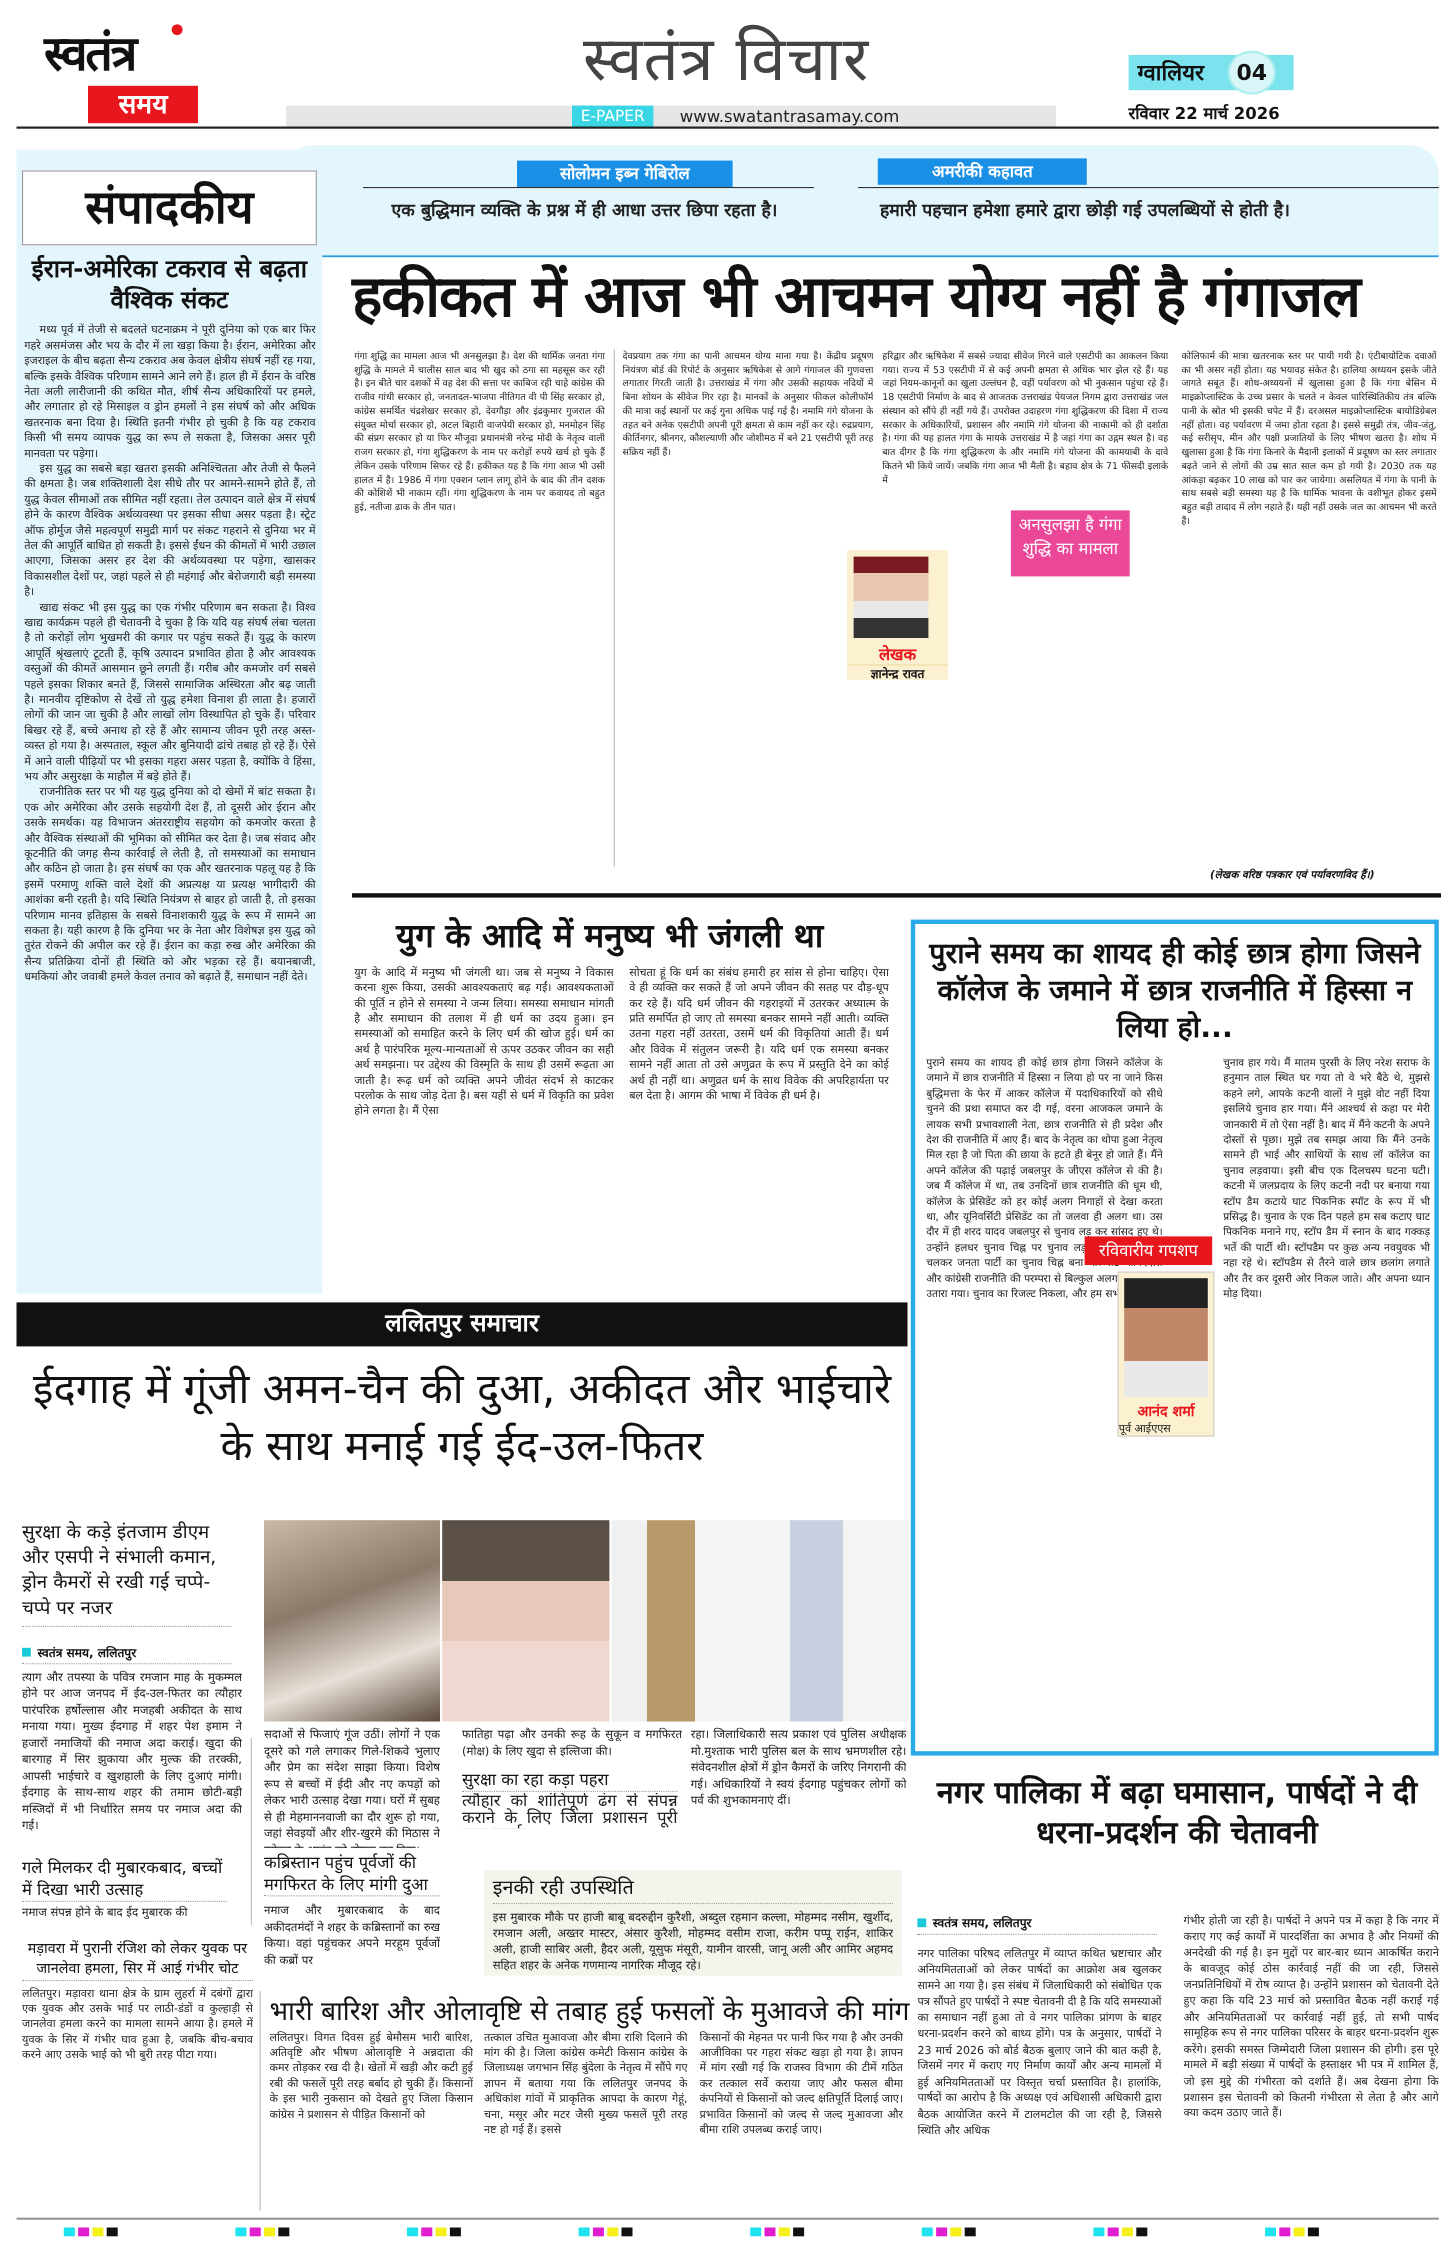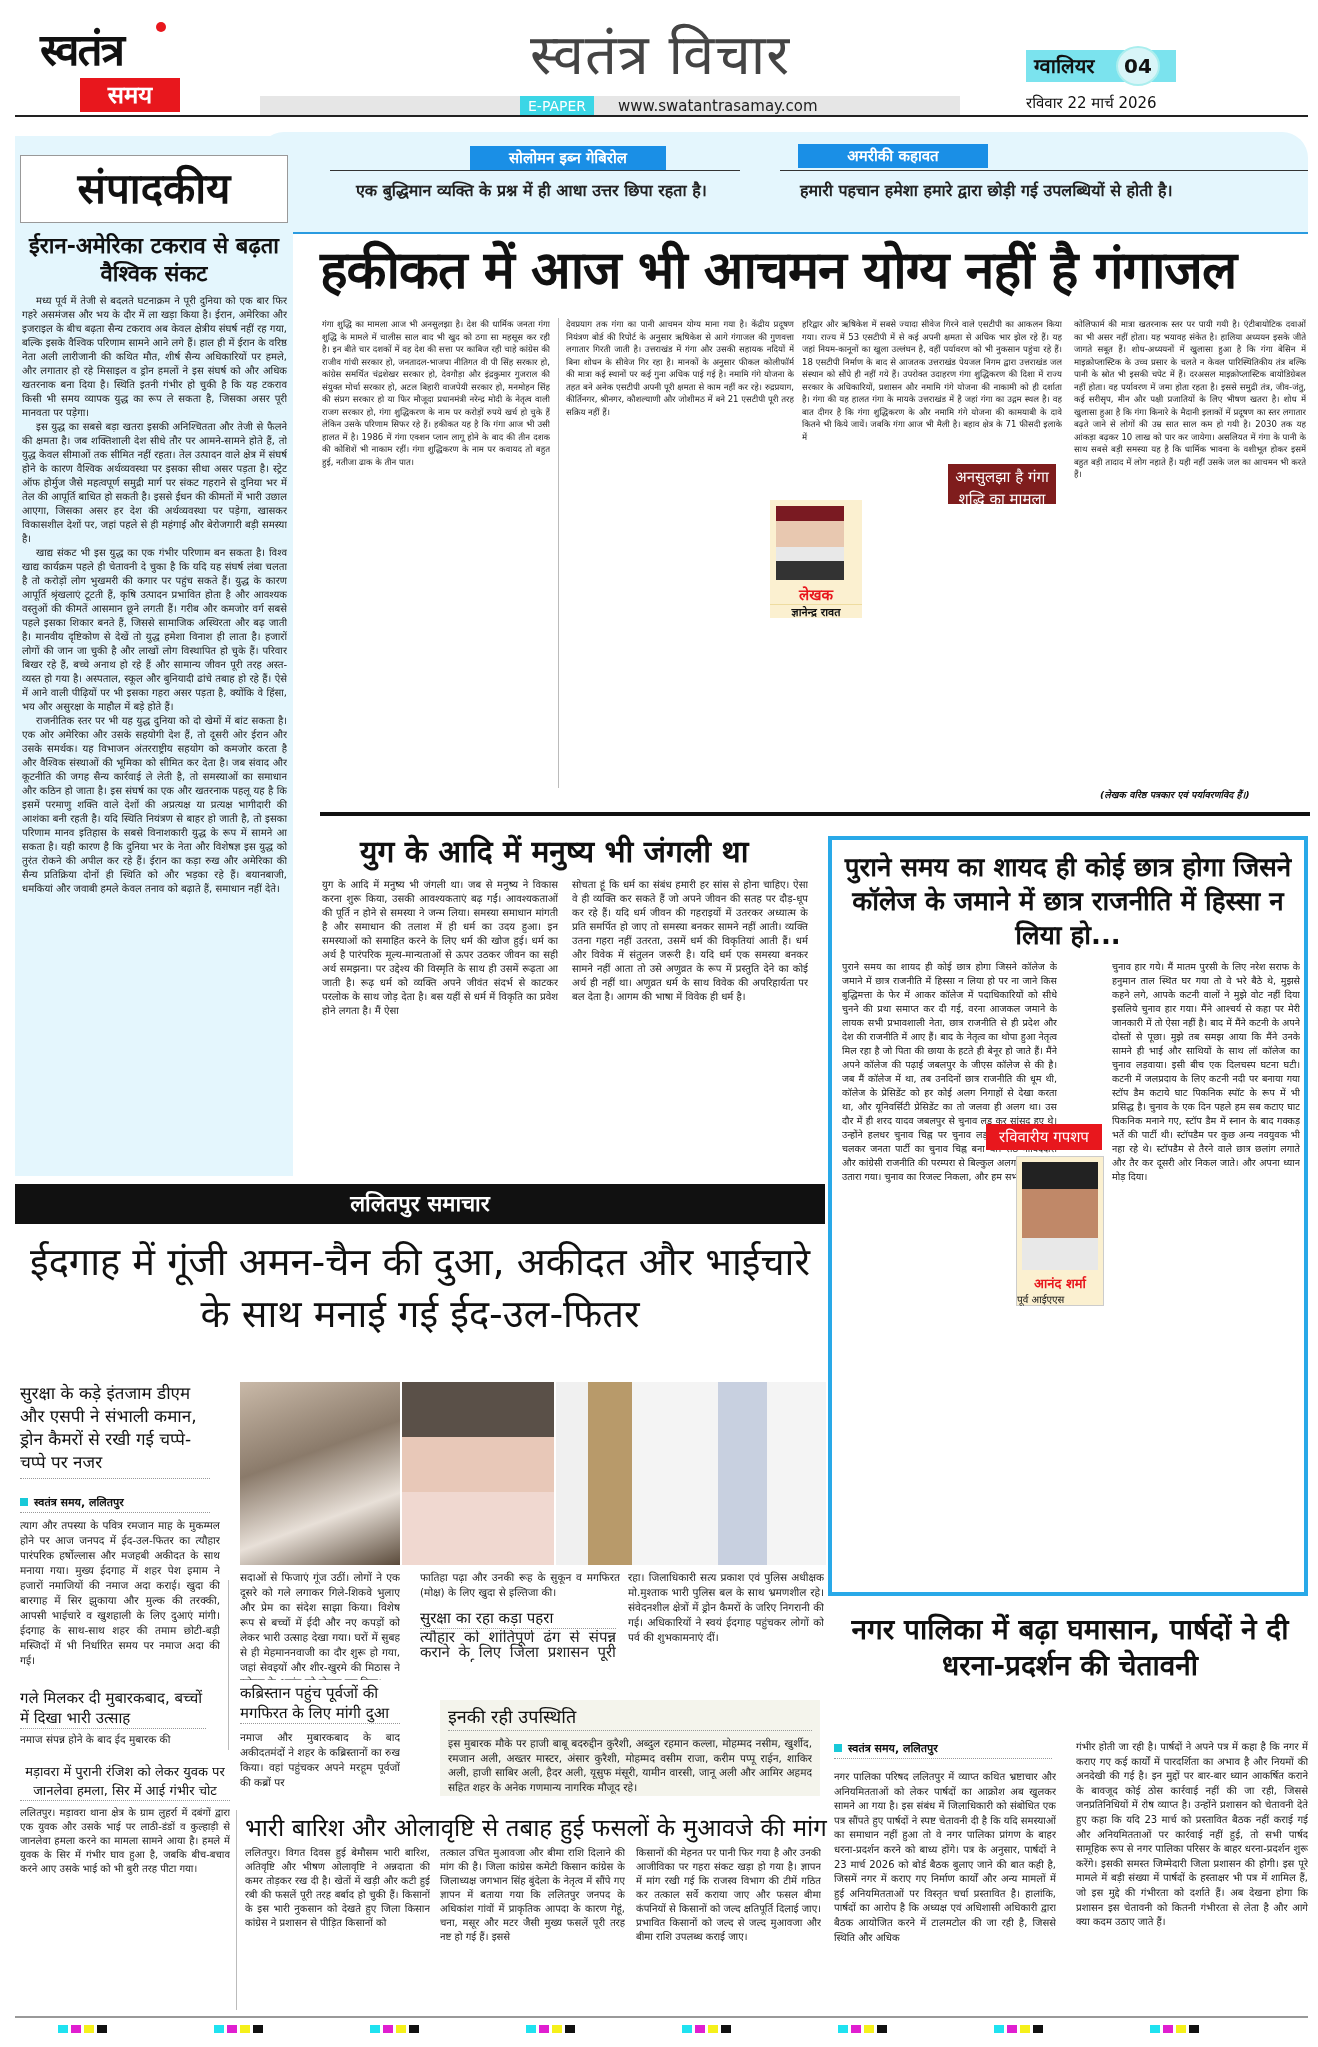--- a/index.html
+++ b/index.html
@@ -14,39 +14,39 @@
 #logo .l2{background:#e8171d;color:#fff;font-weight:bold;font-size:24px;line-height:34px;text-align:center;width:100px;margin-left:40px}
 #logo .dot{position:absolute;left:116px;top:0;width:10px;height:10px;border-radius:50%;background:#e8171d}
 #rule-top{left:15px;top:115px;width:1293px;height:2px;background:#222}
 #title{left:530px;top:20px;font-size:56px;line-height:70px;color:#444;letter-spacing:1px}
 #epaper-bar{left:260px;top:96px;width:700px;height:20px;background:#e6e6e6}
 #epaper{left:520px;top:96px;background:#3bd6e6;color:#fff;font-weight:normal;font-size:14px;line-height:20px;padding:0 8px}
 #url{left:618px;top:96px;font-size:15px;line-height:20px;color:#222}
 #city-box{left:1026px;top:50px;width:150px;height:32px;background:#7be3ee}
 #city{left:1034px;top:52px;font-weight:bold;font-size:20px;line-height:28px;color:#111}
 #pageno{left:1116px;top:46px;width:44px;height:40px;border-radius:50%;background:#d8f5f8;border:2px solid #aee;font-weight:bold;font-size:20px;line-height:36px;text-align:center}
-#date{left:1026px;top:93px;font-weight:normal;font-size:15px;line-height:20px}
+#date{left:1026px;top:93px;font-weight:bold;font-size:15px;line-height:20px}
 
 #band{left:258px;top:132px;width:1050px;height:102px;background:#e4f6fd;border-radius:26px 26px 0 0;border-bottom:2px solid #2a9be0}
 .qlabel{background:#1a8fe6;color:#fff;font-weight:bold;font-size:15px;line-height:24px;text-align:center}
 .qrule{height:1px;background:#333}
 .qtext{font-size:16px;line-height:22px;font-weight:bold;color:#222}
 
 #ed-box{left:15px;top:136px;width:278px;height:1040px;background:#e4f6fd}
 #ed-title{left:20px;top:155px;width:268px;height:68px;background:#fff;border:1px solid #999;font-family:"DejaVu Serif",serif;font-weight:bold;font-size:42px;line-height:66px;text-align:center}
 #ed-head{left:20px;top:232px;width:268px;font-weight:bold;font-size:22px;line-height:28px;text-align:center}
 #ed-body{left:22px;top:294px;width:265px;height:870px}
 
 #main-head{left:320px;top:238px;width:990px;font-weight:bold;font-size:52px;line-height:64px;letter-spacing:-1px;white-space:nowrap}
 .col-main{top:318px;height:470px}
 #author1{left:770px;top:500px;width:92px;height:118px;background:#fbf0d0}
 #author1 .ph{margin:6px;width:68px;height:74px;background:linear-gradient(#7a1a22 0 20%,#e8c8b0 20% 55%,#e8e8e8 55% 75%,#333 75%)}
 #author1 .lab{color:#e8171d;font-weight:bold;font-size:15px;text-align:center;line-height:18px}
 #author1 .nm{font-weight:bold;font-size:11px;text-align:center;line-height:16px;border-top:1px solid #eedca0}
-#pull1{left:948px;top:464px;width:108px;height:40px;background:#7f1d1d;color:#fff;font-size:15px;line-height:22px;text-align:center;padding-top:2px}
+#pull1{left:919px;top:464px;width:108px;height:60px;background:#ec4899;color:#fff;font-size:15px;line-height:22px;text-align:center;padding-top:2px}
 #credit1{left:1100px;top:788px;font-size:9.5px;font-weight:bold;font-style:italic}
 #rule-mid{left:320px;top:812px;width:990px;height:4px;background:#111}
 
 #yug-head{left:360px;top:832px;font-weight:bold;font-size:30px;line-height:40px}
 .col-yug{top:878px;height:230px}
 
 #ch-box{left:828px;top:836px;width:480px;height:760px;border:4px solid #29a9e8}
 #ch-head{left:838px;top:850px;width:460px;font-weight:bold;font-size:26px;line-height:34px;text-align:center}
 #ch-label{left:986px;top:1124px;width:116px;height:26px;background:#e8171d;color:#fff;font-weight:normal;font-size:15px;line-height:26px;text-align:center}
 #author2{left:1016px;top:1156px;width:88px;height:150px;background:#fbf0d0;border:1px solid #ccc}

